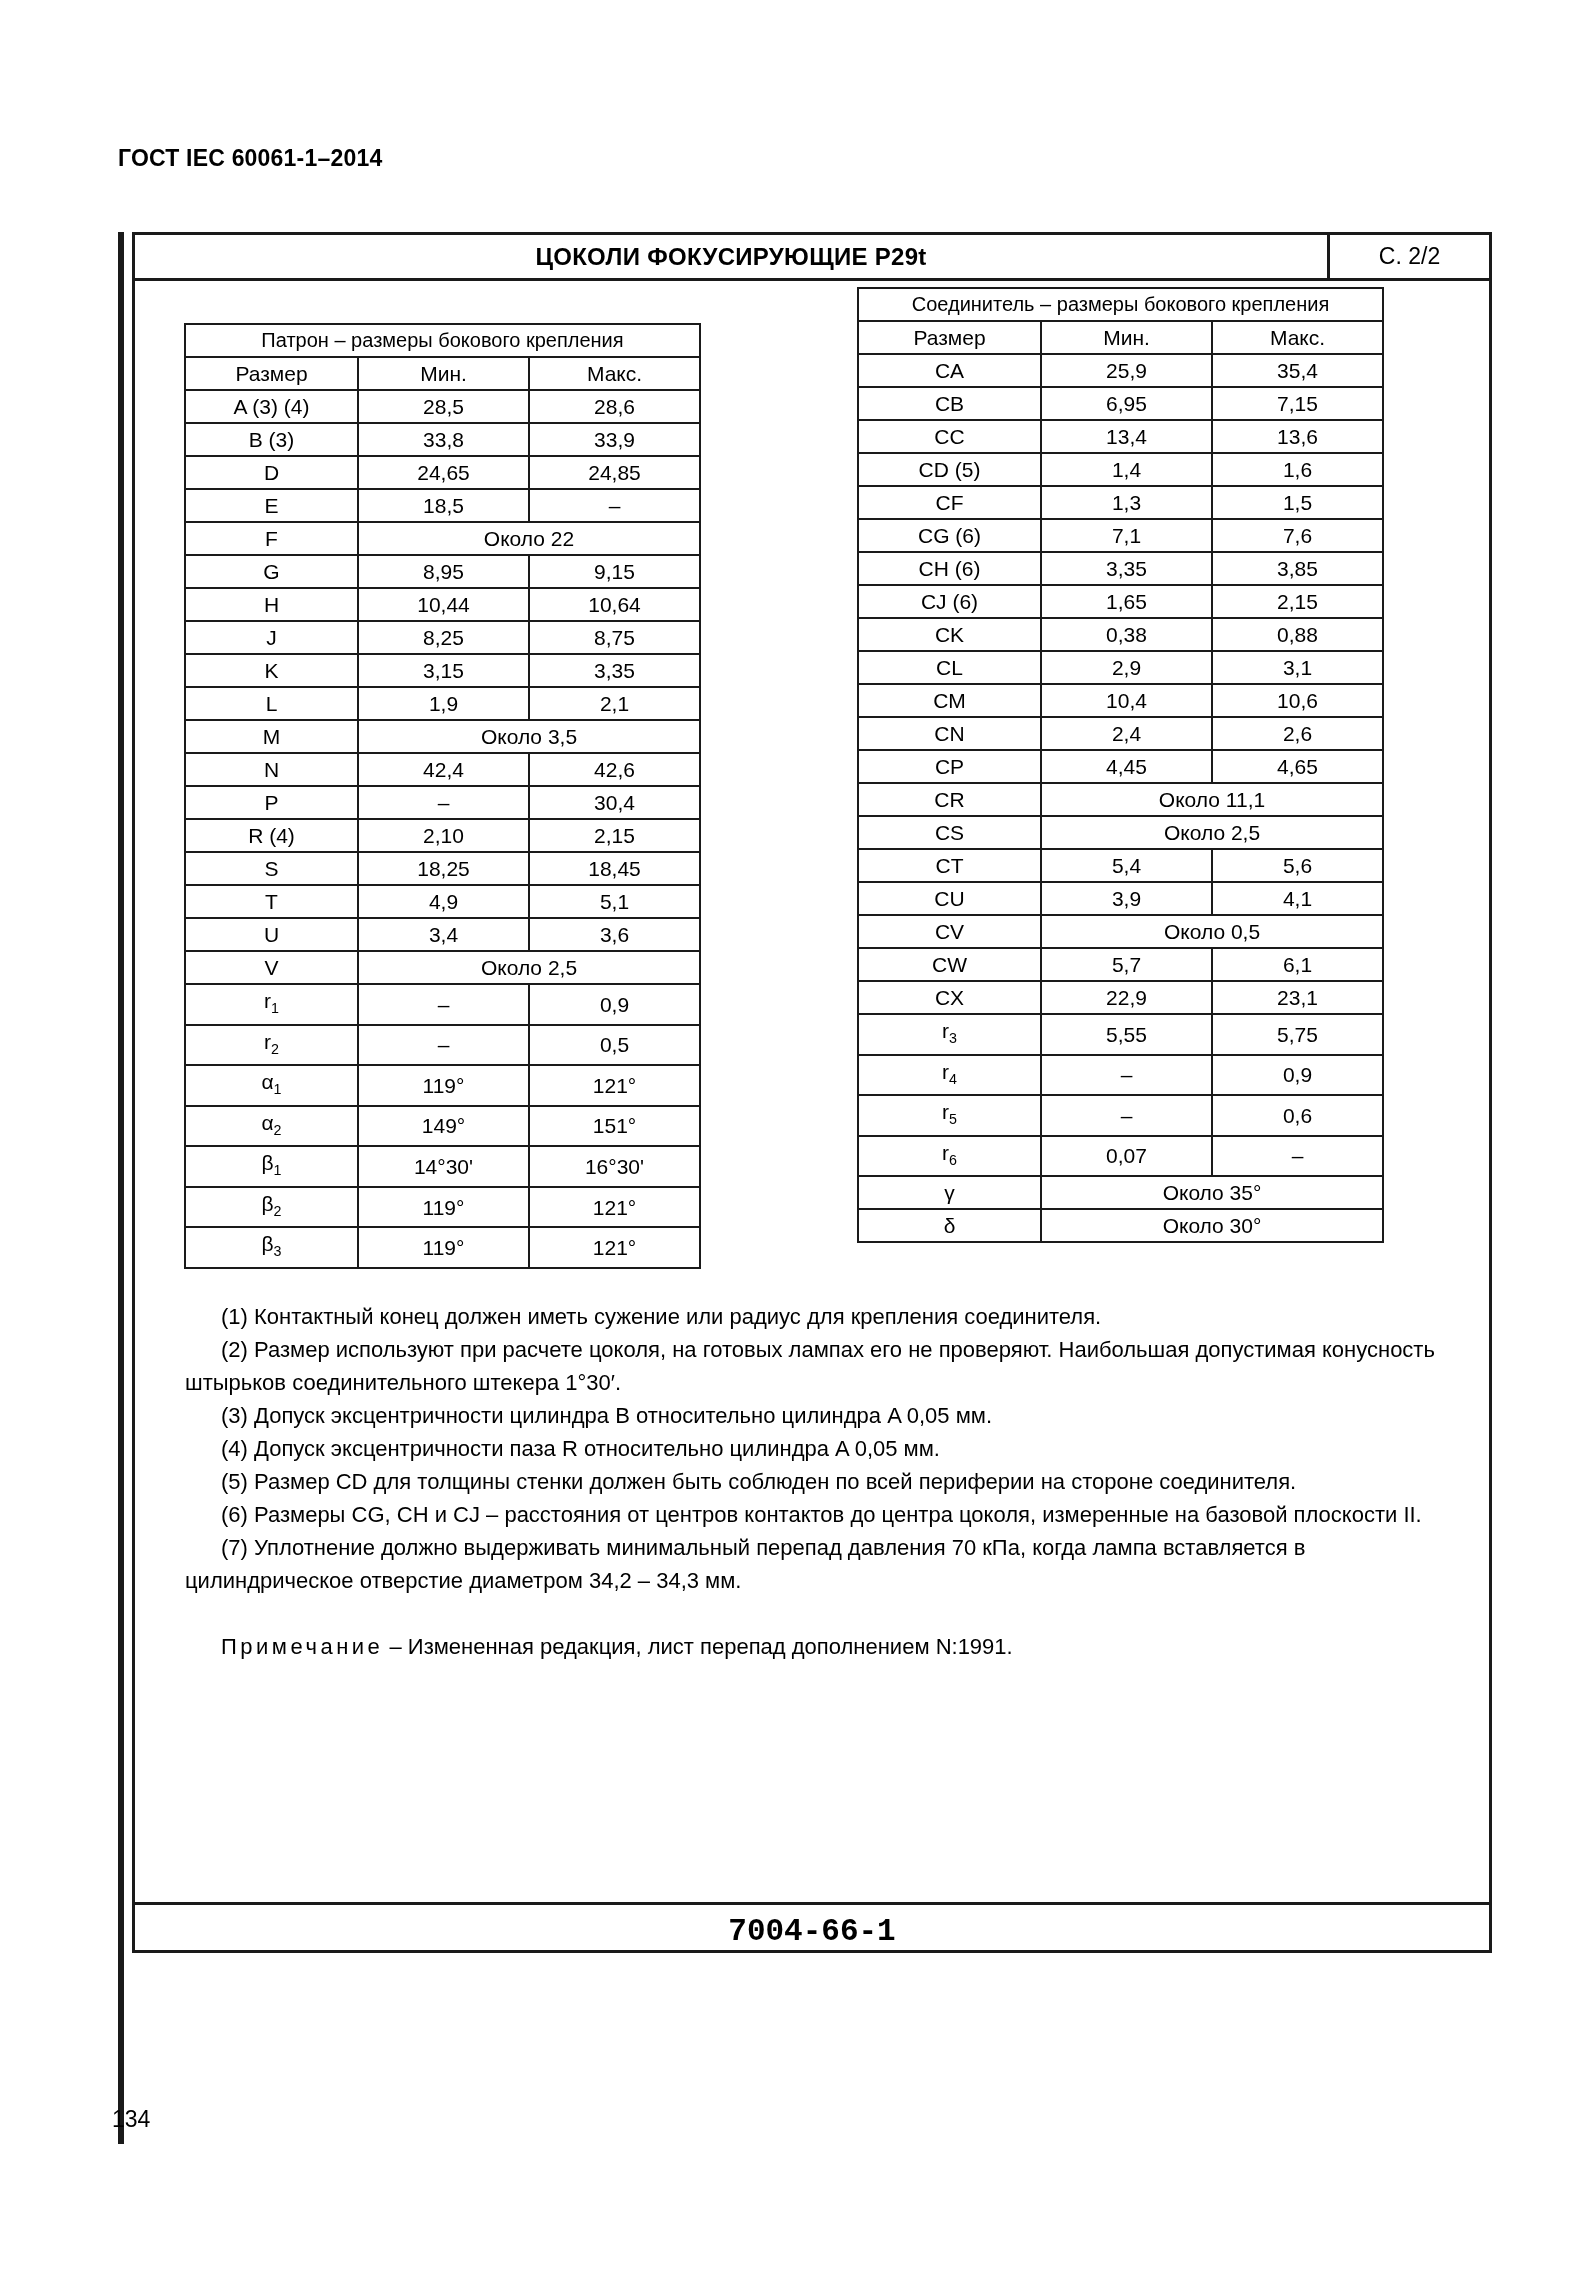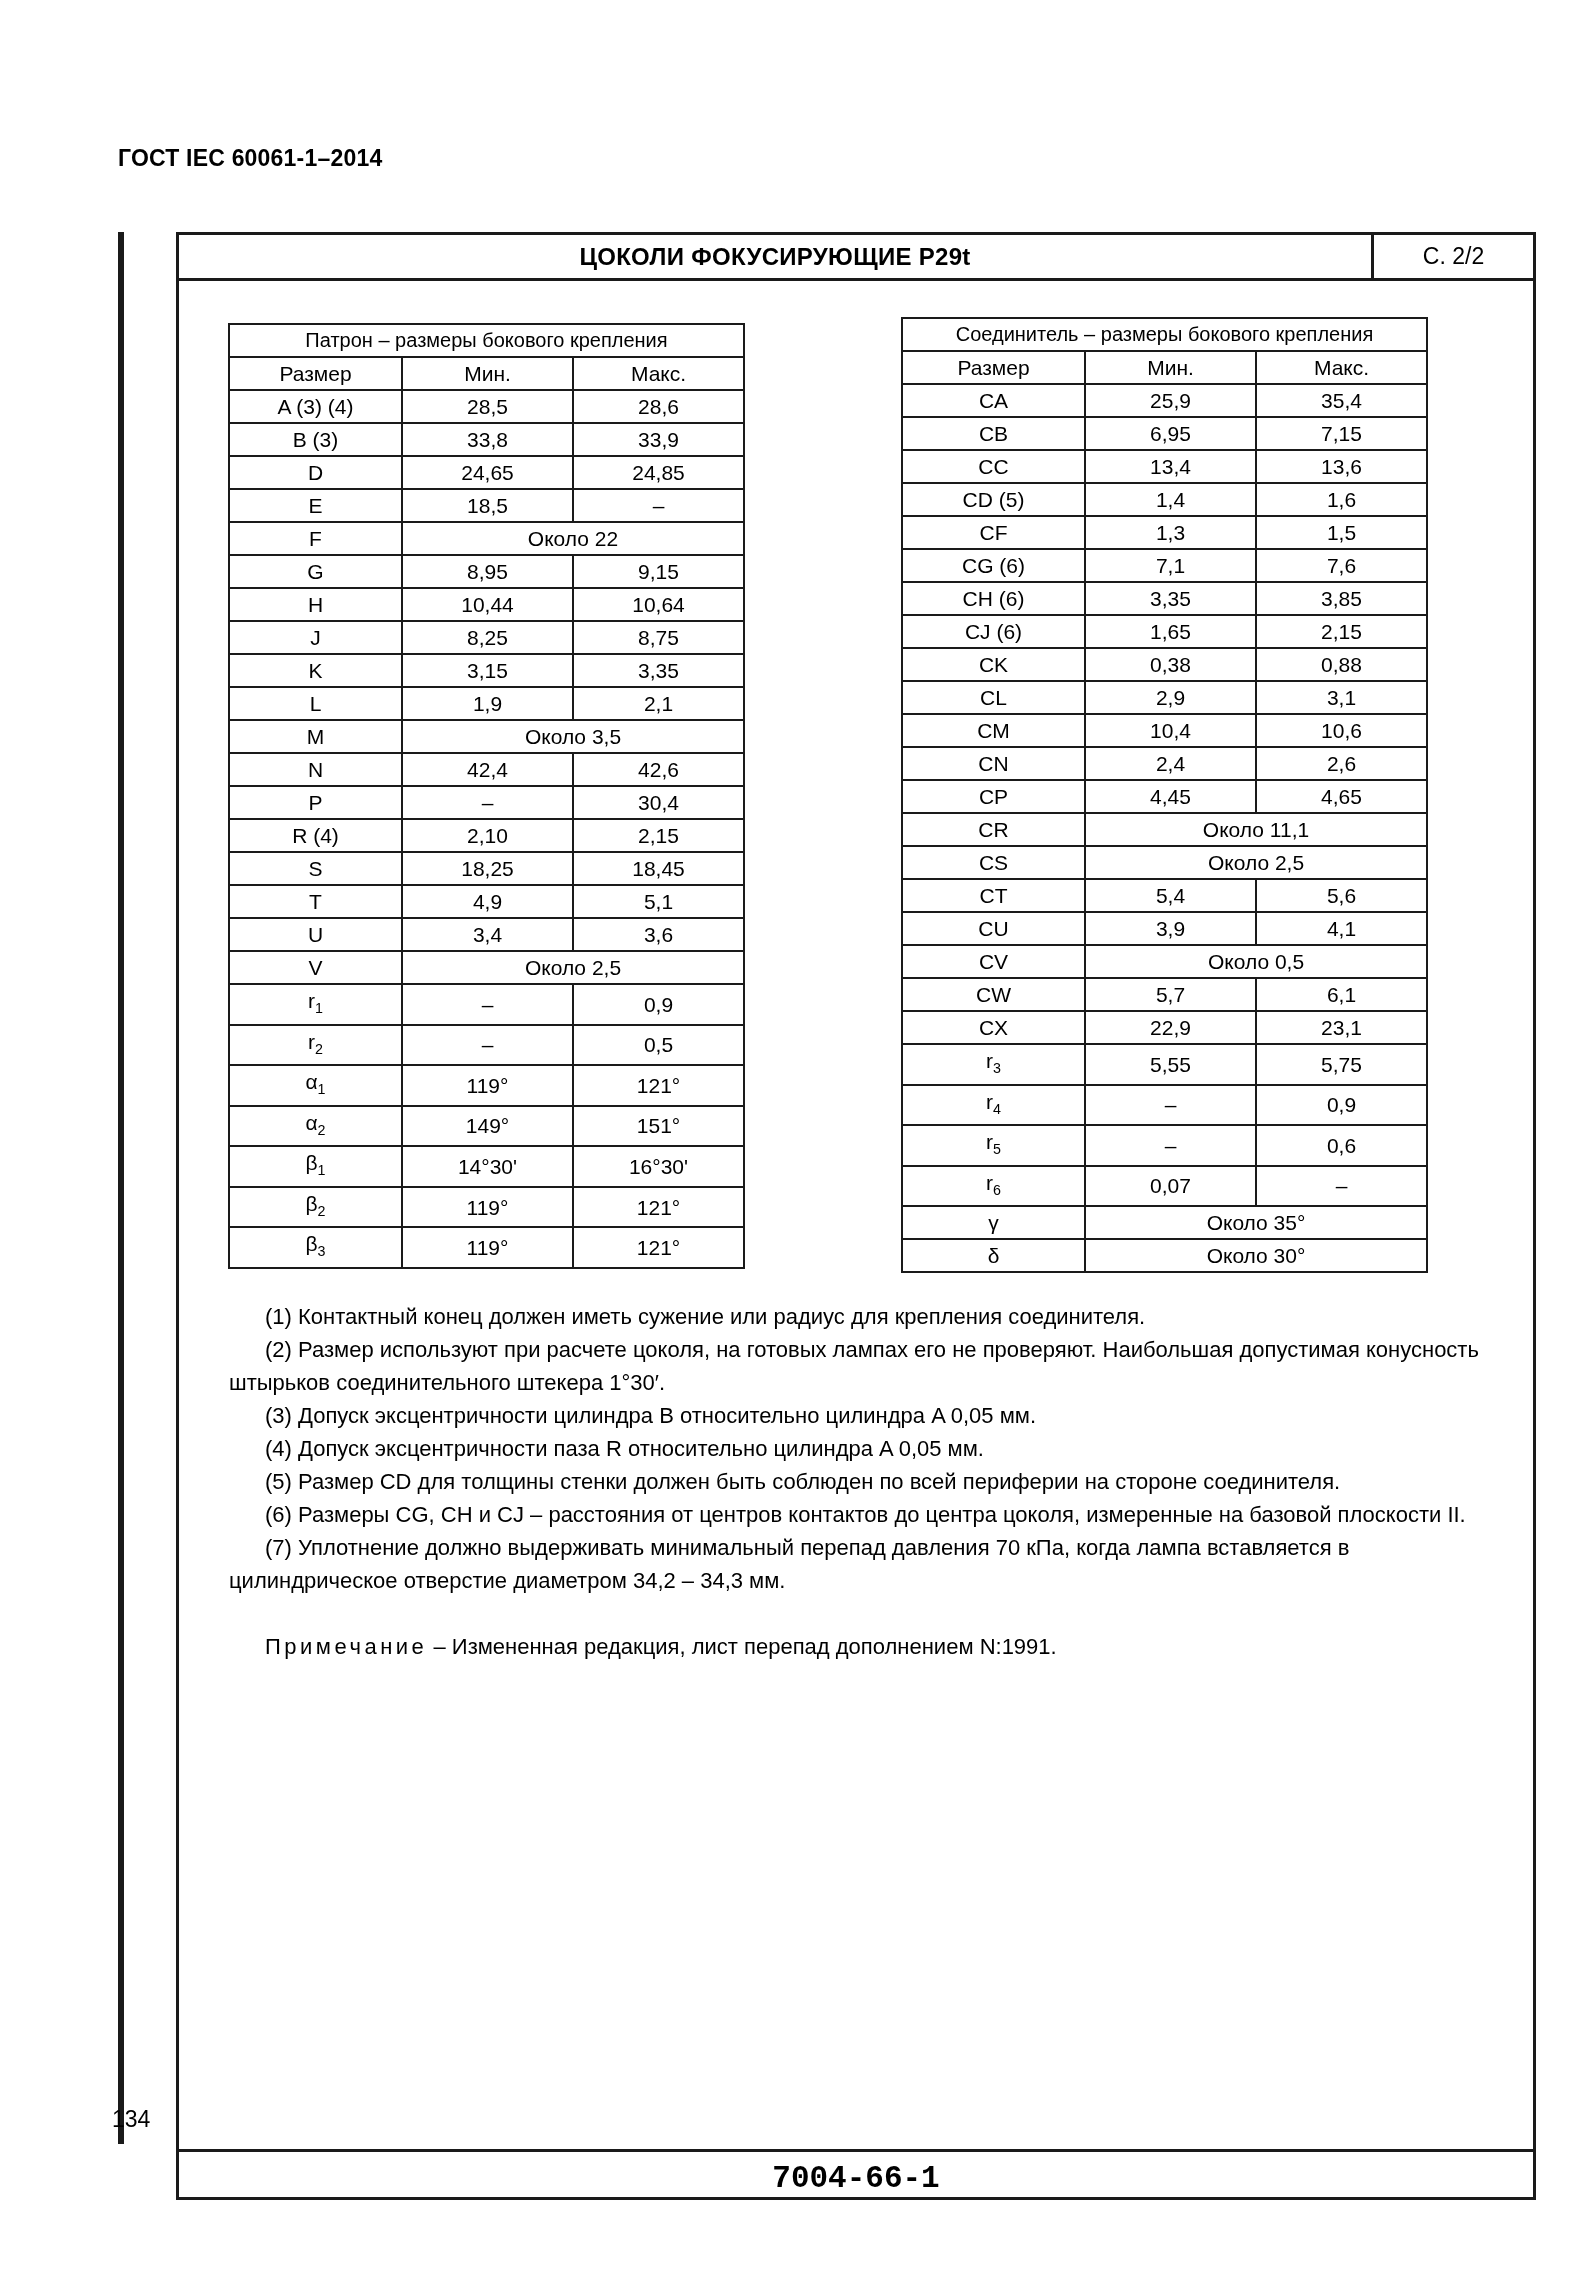--- a/index.html
+++ b/index.html
@@ -36,24 +36,23 @@
     height: 1912px;
     background: #1a1a1a;
   }
 
   
   .sheet {
     position: absolute;
     left: 132px;
     top: 232px;
     width: 1360px;
-    height: 1968px;
+    height: 1721px;
     border: 3px solid #1a1a1a;
     box-sizing: border-box;
-    margin-left: 44px;
   }
 
   
   .title-band {
     position: absolute;
     left: 0;
     top: 0;
     width: 100%;
     height: 46px;
     border-bottom: 3px solid #1a1a1a;
@@ -113,21 +112,21 @@
     width: 515px;
     border-radius: 30px;
   }
   #tbl-socket col.c1 { width: 173px; }
   #tbl-socket col.c2 { width: 171px; }
   #tbl-socket col.c3 { width: 171px; }
 
   
   #tbl-connector {
     left: 722px;
-    top: 36px;
+    top: 6px;
     width: 525px;
     padding-left: 36px;
   }
   #tbl-connector col.c1 { width: 183px; }
   #tbl-connector col.c2 { width: 171px; }
   #tbl-connector col.c3 { width: 171px; }
 
   .sym { font-style: normal; }
   .sym sub {
     font-size: 0.68em;

